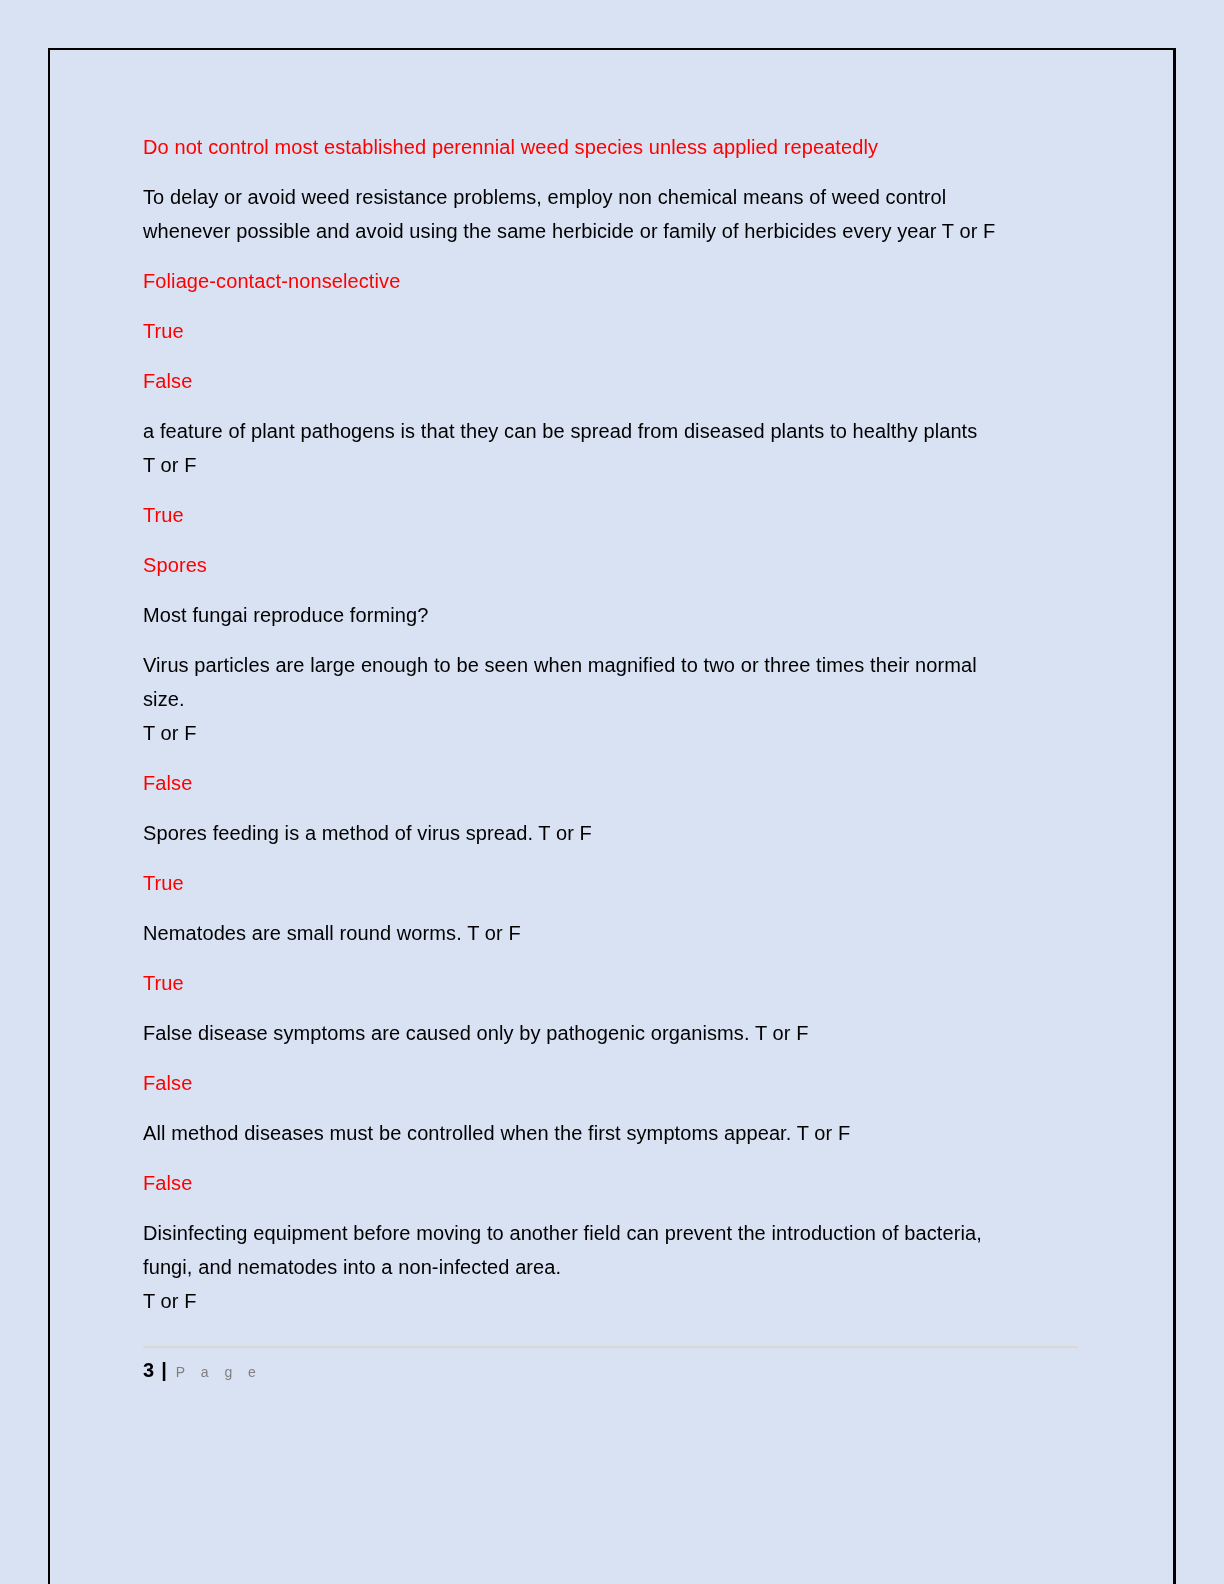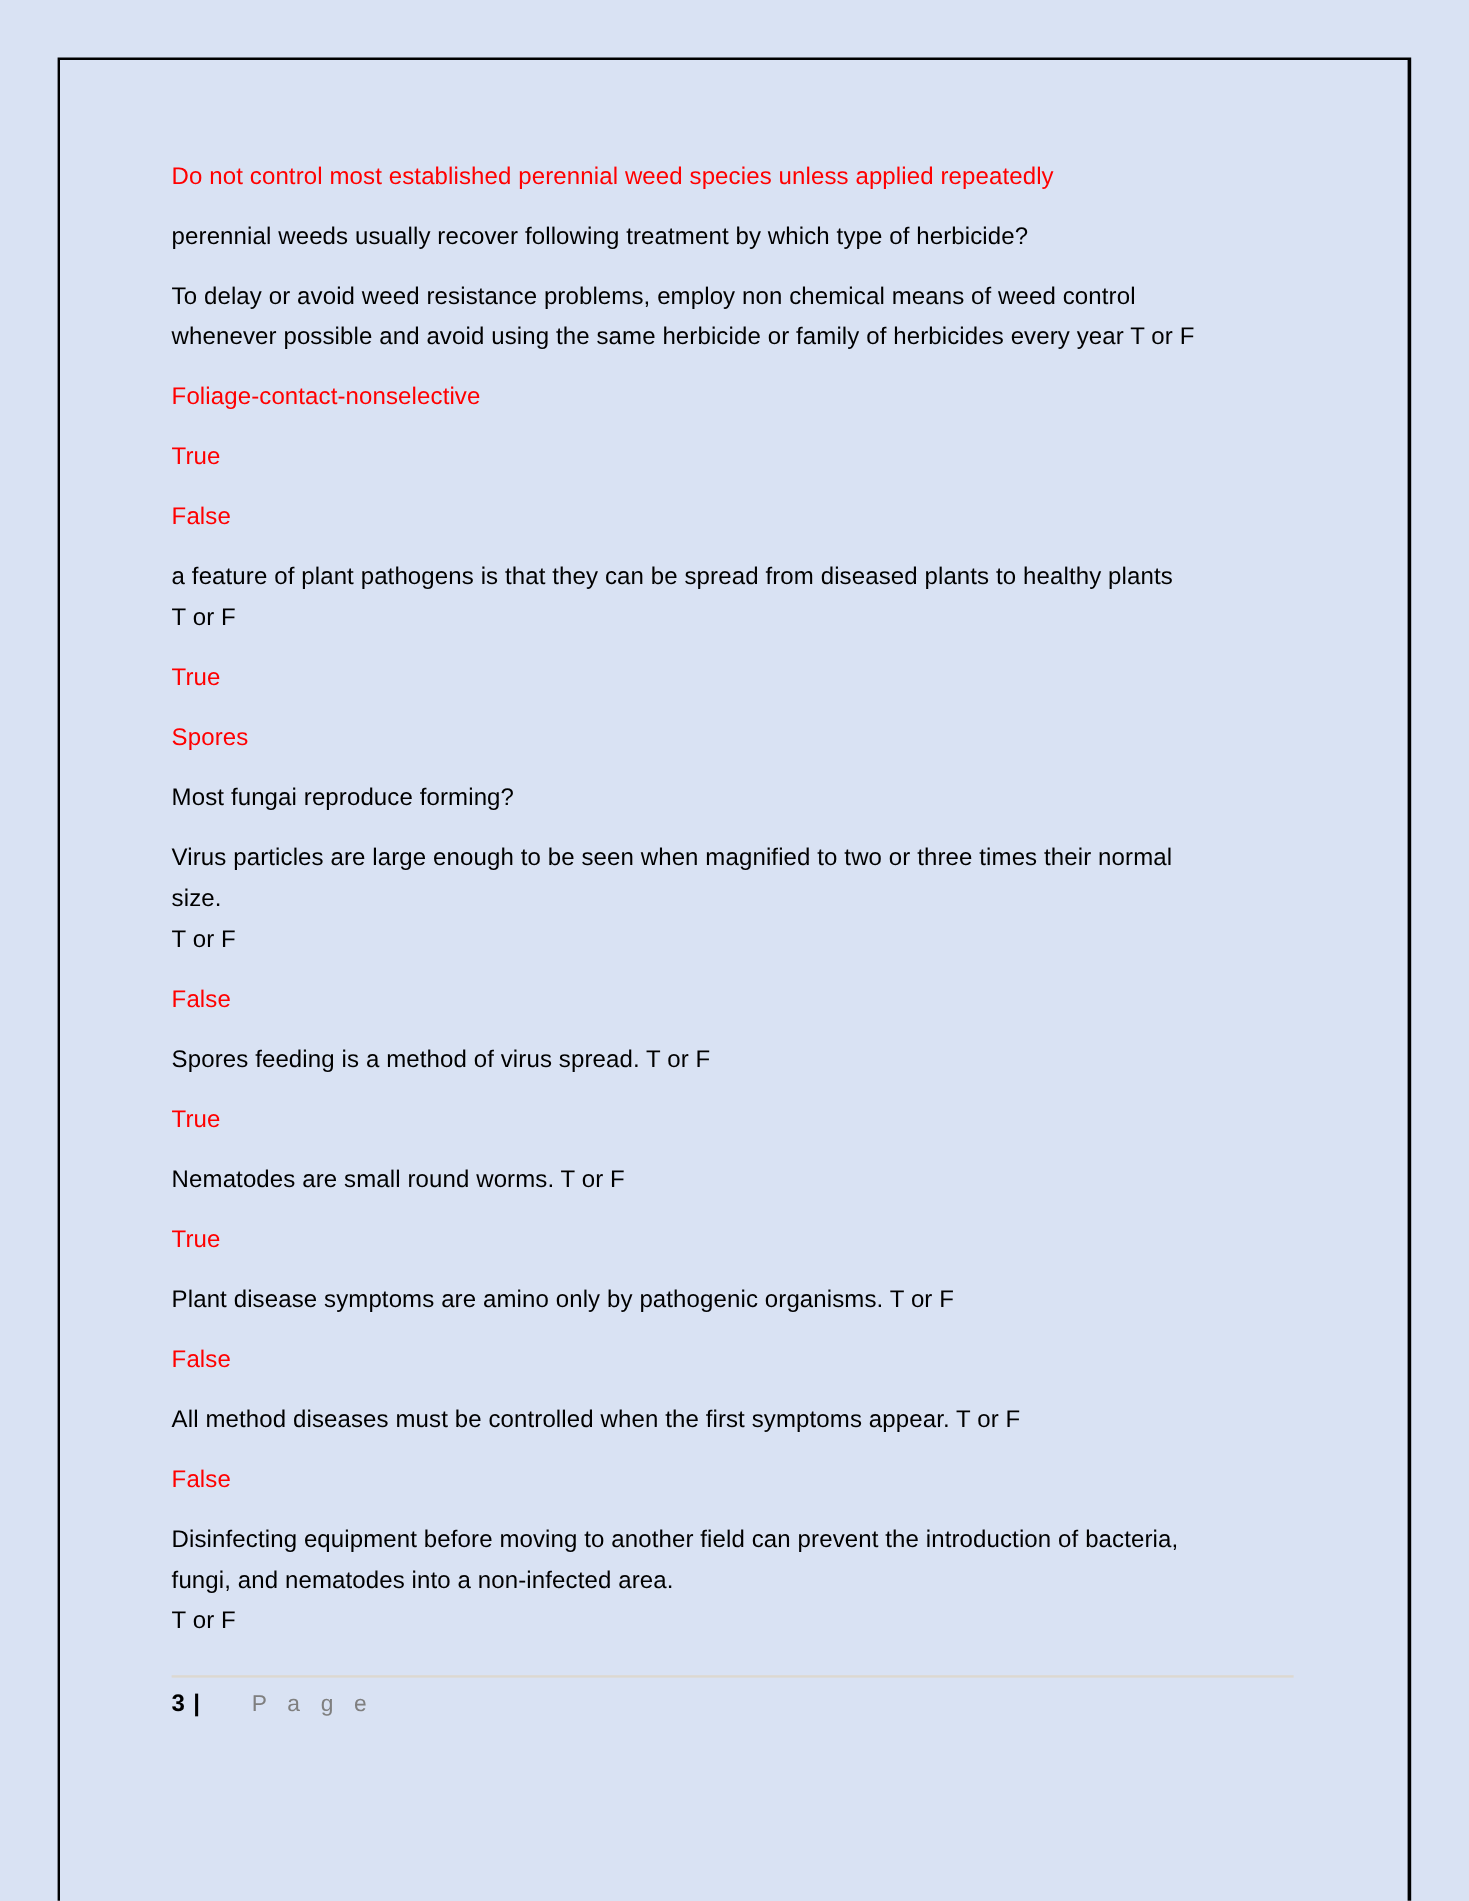--- a/index.html
+++ b/index.html
@@ -57,47 +57,45 @@
     color: #000000;
   }
   .separator {
     font-weight: bold;
     color: #000000;
     margin: 0 9px 0 7px;
   }
   .page-label {
     color: #7f7f7f;
     letter-spacing: 6px;
-    font-size: 19px;
-    margin-left: 34px;
+    font-size: 14px;
   }
 </style>
 </head>
 <body>
 
 <div class="page-frame">
   <div class="content">
     <div>
         <p class="qa answer">Do not control most established perennial weed species unless applied repeatedly</p>
-        <p class="qa question">perennial weeds usually recover following treatment by which type of herbicide?</p>
         <p class="qa question">To delay or avoid weed resistance problems, employ non chemical means of weed control<br>whenever possible and avoid using the same herbicide or family of herbicides every year T or F</p>
         <p class="qa answer">Foliage-contact-nonselective</p>
         <p class="qa answer">True</p>
         <p class="qa answer">False</p>
         <p class="qa question">a feature of plant pathogens is that they can be spread from diseased plants to healthy plants<br>T or F</p>
         <p class="qa answer">True</p>
         <p class="qa answer">Spores</p>
         <p class="qa question">Most fungai reproduce forming?</p>
         <p class="qa question">Virus particles are large enough to be seen when magnified to two or three times their normal<br>size.<br>T or F</p>
         <p class="qa answer">False</p>
         <p class="qa question">Spores feeding is a method of virus spread. T or F</p>
         <p class="qa answer">True</p>
         <p class="qa question">Nematodes are small round worms. T or F</p>
         <p class="qa answer">True</p>
-        <p class="qa question">Plant disease symptoms are amino only by pathogenic organisms. T or F</p>
+        <p class="qa question">False disease symptoms are caused only by pathogenic organisms. T or F</p>
         <p class="qa answer">False</p>
         <p class="qa question">All method diseases must be controlled when the first symptoms appear. T or F</p>
         <p class="qa answer">False</p>
         <p class="qa question">Disinfecting equipment before moving to another field can prevent the introduction of bacteria,<br>fungi, and nematodes into a non-infected area.<br>T or F</p>
       </div>
     <div class="footer-rule"></div>
     <div class="footer">
       <span class="page-num">3</span><span class="separator">|</span><span class="page-label">P a g e</span>
     </div>
   </div>

